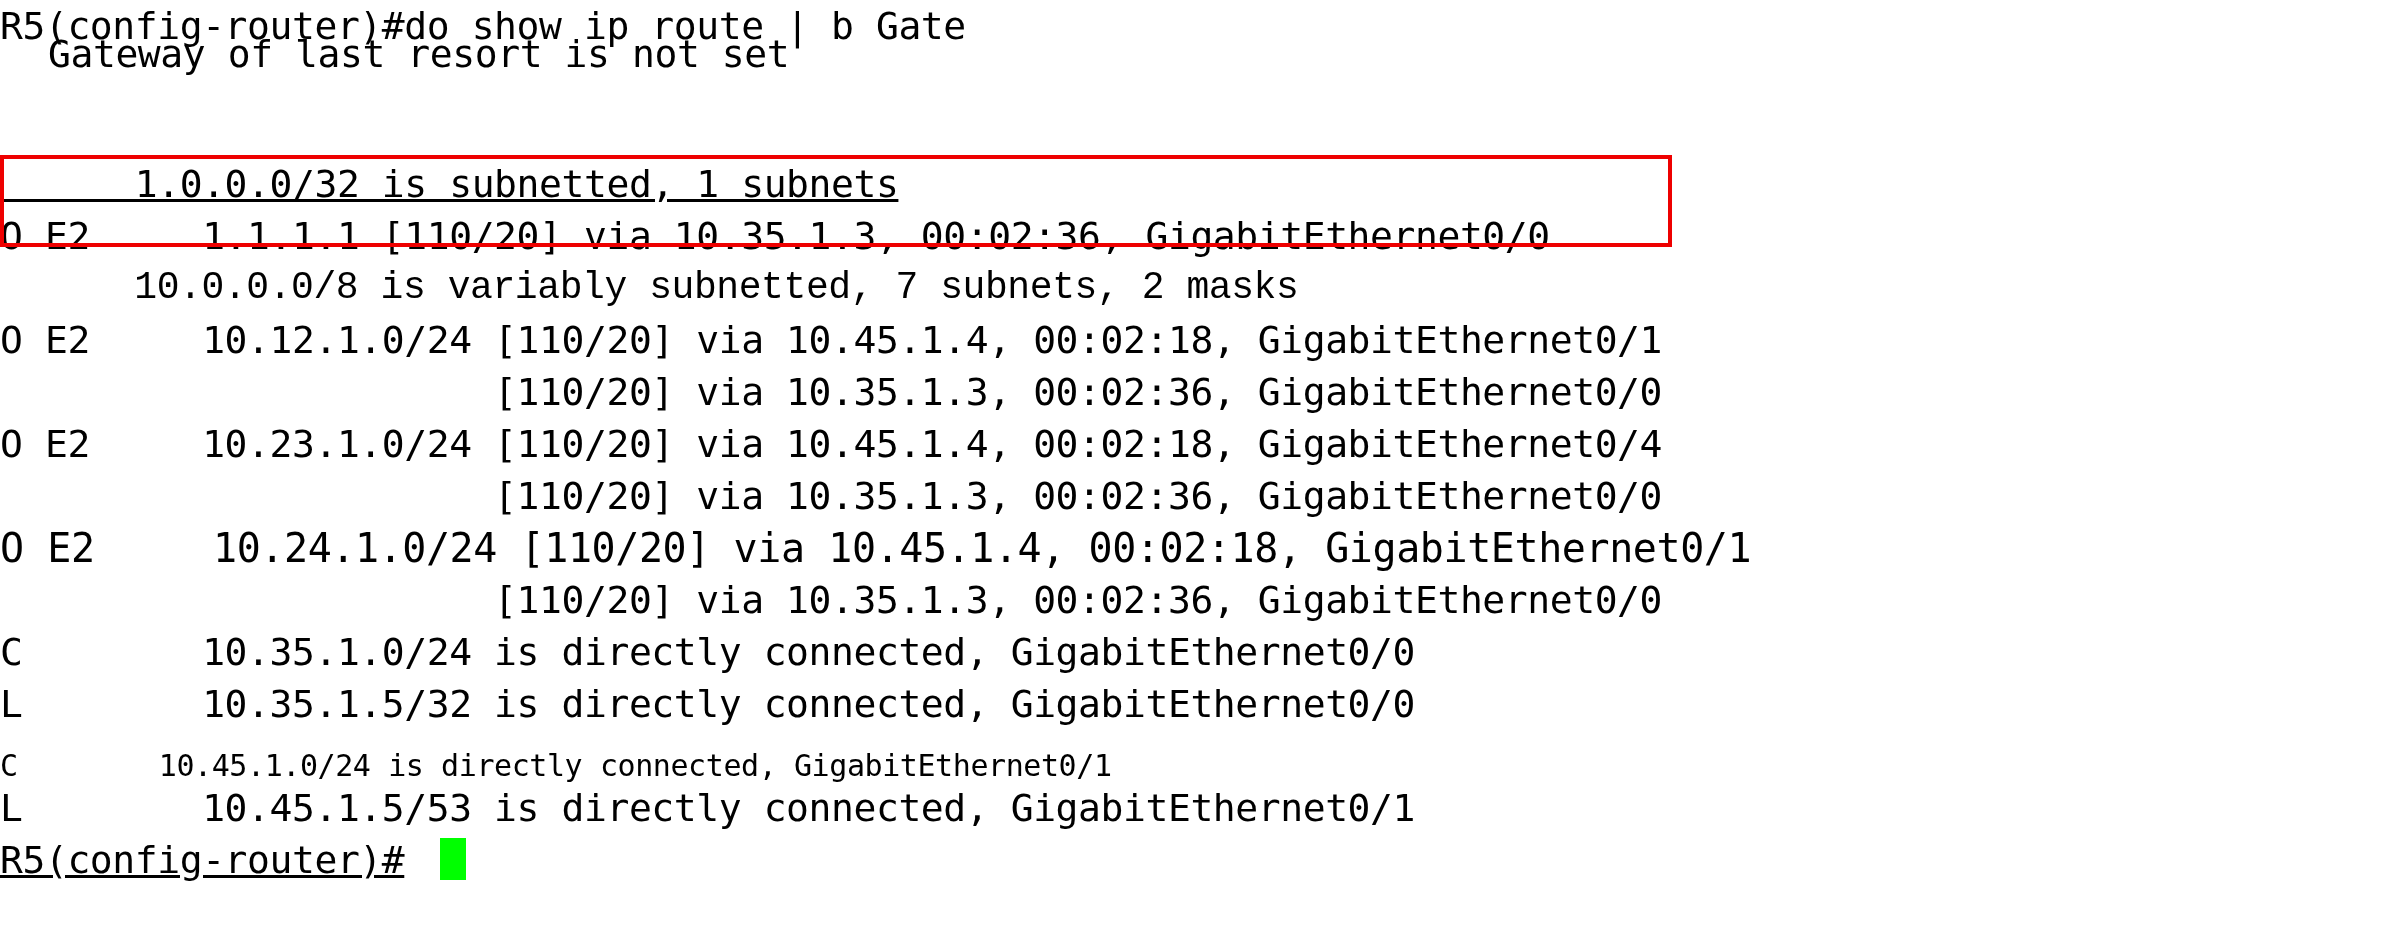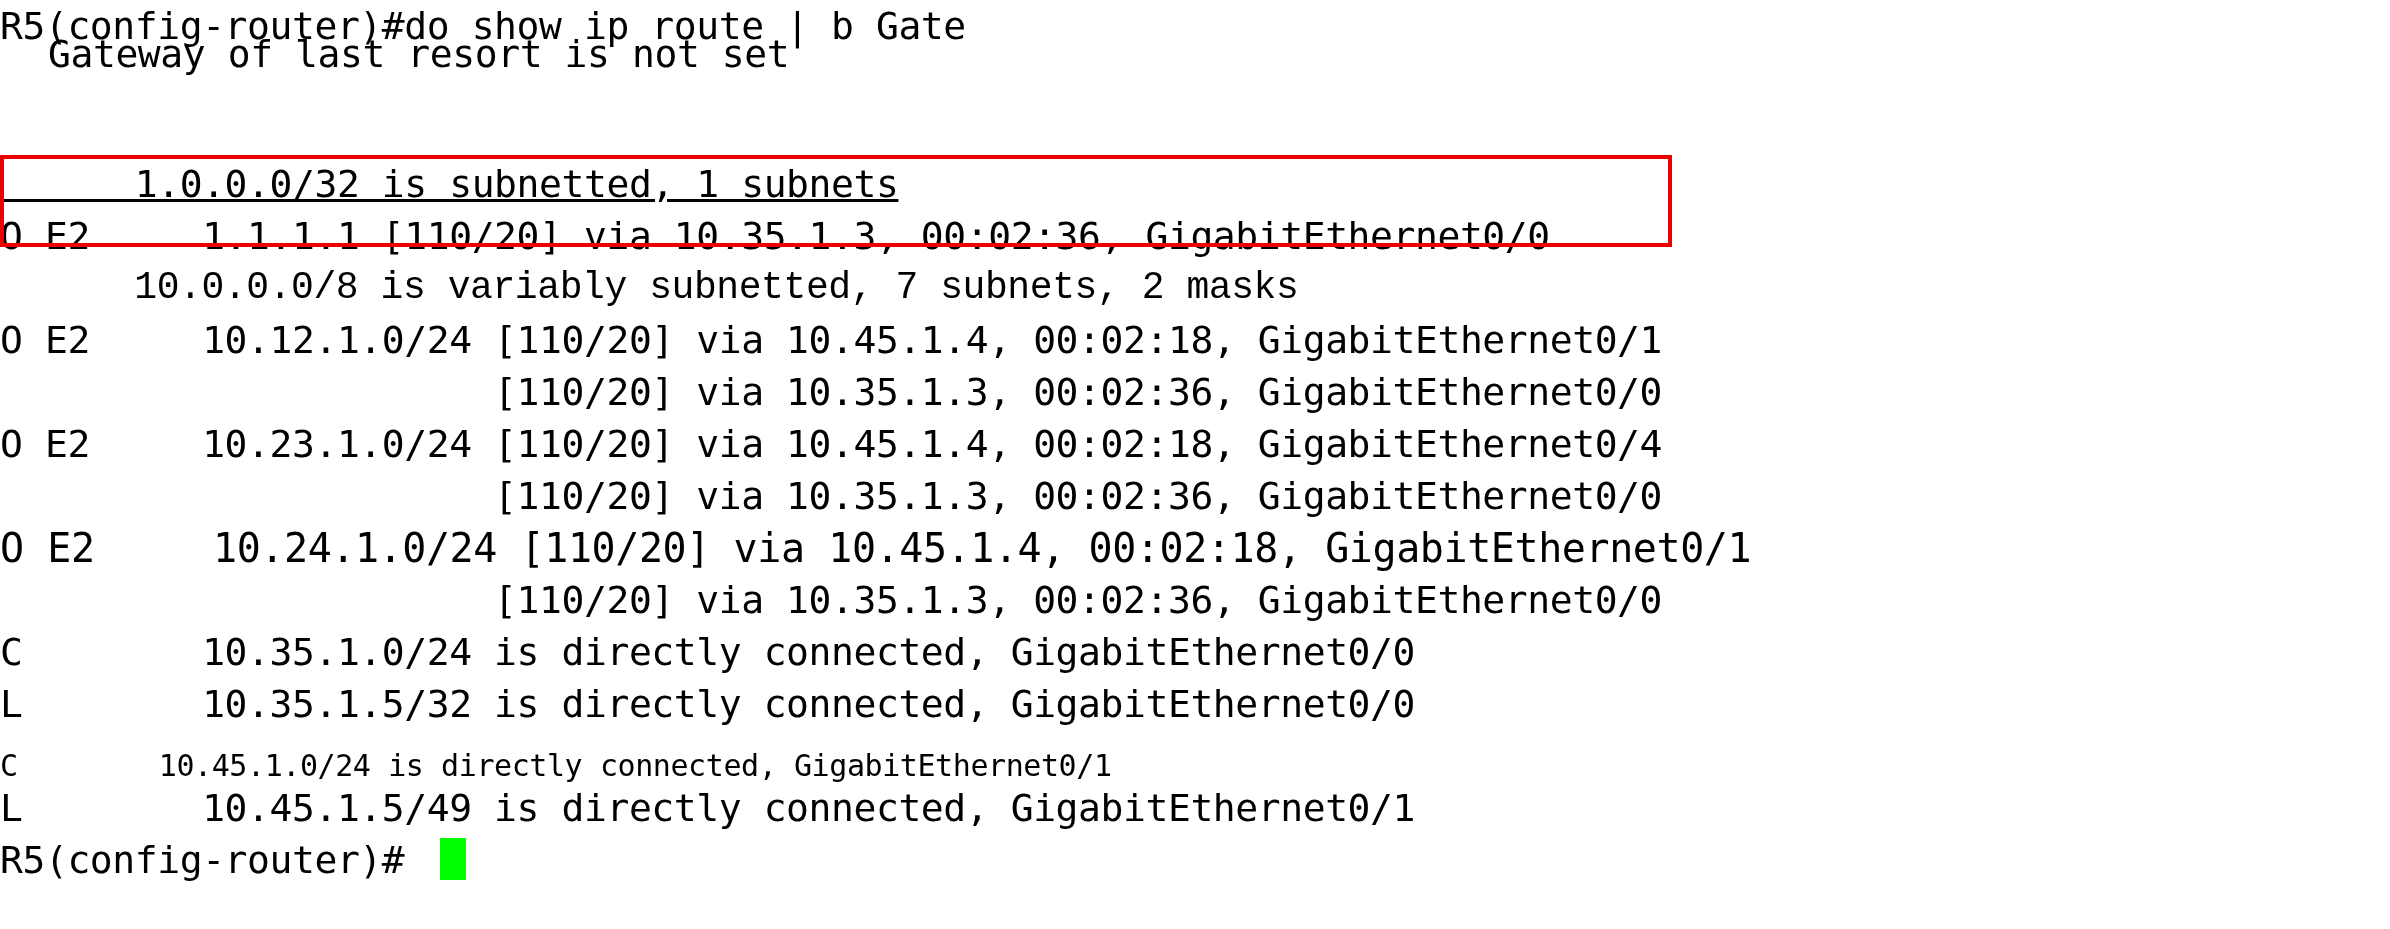--- a/index.html
+++ b/index.html
@@ -79,20 +79,20 @@
       <div class="line" style="top: 262px; font-size: 38px; line-height: 52px; letter-spacing: -0.418px; font-family: Liberation Mono, monospace;">      10.0.0.0/8 is variably subnetted, 7 subnets, 2 masks</div>
       <div class="line" style="top: 314px; font-size: 38px; line-height: 52px; letter-spacing: -0.418px;">O E2     10.12.1.0/24 [110/20] via 10.45.1.4, 00:02:18, GigabitEthernet0/1</div>
       <div class="line" style="top: 366px; font-size: 38px; line-height: 52px; letter-spacing: -0.418px;">                      [110/20] via 10.35.1.3, 00:02:36, GigabitEthernet0/0</div>
       <div class="line" style="top: 418px; font-size: 38px; line-height: 52px; letter-spacing: -0.418px;">O E2     10.23.1.0/24 [110/20] via 10.45.1.4, 00:02:18, GigabitEthernet0/4</div>
       <div class="line" style="top: 470px; font-size: 38px; line-height: 52px; letter-spacing: -0.418px;">                      [110/20] via 10.35.1.3, 00:02:36, GigabitEthernet0/0</div>
       <div class="line" style="top: 522px; font-size: 40px; line-height: 52px; letter-spacing: -0.418px;">O E2     10.24.1.0/24 [110/20] via 10.45.1.4, 00:02:18, GigabitEthernet0/1</div>
       <div class="line" style="top: 574px; font-size: 38px; line-height: 52px; letter-spacing: -0.418px;">                      [110/20] via 10.35.1.3, 00:02:36, GigabitEthernet0/0</div>
       <div class="line" style="top: 626px; font-size: 38px; line-height: 52px; letter-spacing: -0.418px;">C        10.35.1.0/24 is directly connected, GigabitEthernet0/0</div>
       <div class="line" style="top: 678px; font-size: 38px; line-height: 52px; letter-spacing: -0.418px;">L        10.35.1.5/32 is directly connected, GigabitEthernet0/0</div>
       <div class="line" style="top: 740px; font-size: 30px; line-height: 52px; letter-spacing: -0.418px;">C        10.45.1.0/24 is directly connected, GigabitEthernet0/1</div>
-      <div class="line" style="top: 782px; font-size: 38px; line-height: 52px; letter-spacing: -0.418px;">L        10.45.1.5/49 is directly connected, GigabitEthernet0/1</div>
-      <div class="line" style="top: 834px; font-size: 38px; line-height: 52px; letter-spacing: -0.418px;">R5(config-router)#</div>
+      <div class="line" style="top: 782px; font-size: 38px; line-height: 52px; letter-spacing: -0.418px;">L        10.45.1.5/53 is directly connected, GigabitEthernet0/1</div>
+      <div class="line" style="top: 834px; font-size: 38px; line-height: 52px; letter-spacing: -0.418px; text-decoration: underline;">R5(config-router)#</div>
     </div>
 
   <div id="highlight-box" style="left: 0px; top: 155px; width: 1672px; height: 92px; border-color: rgb(238, 0, 0);"></div>
 
   <div id="cursor" style="left: 440px; top: 838px; width: 26px; height: 42px; background: rgb(0, 255, 0);"></div>
 </div>
 
 </body></html>

